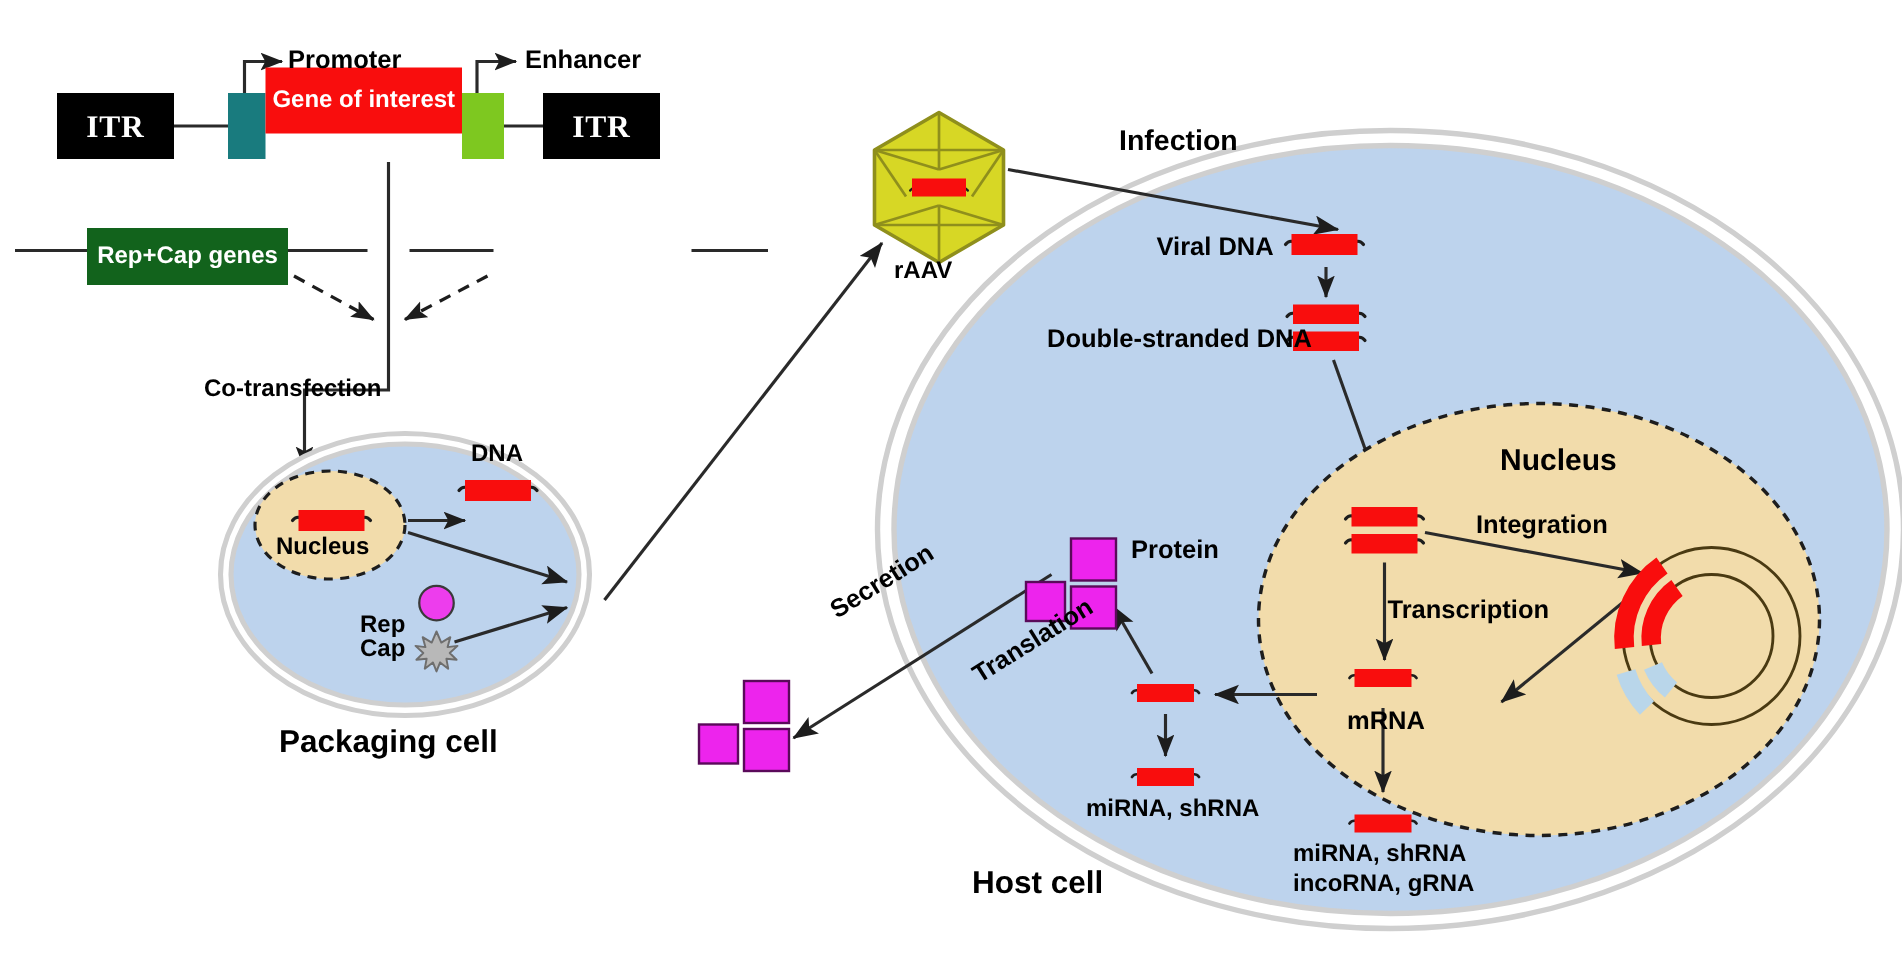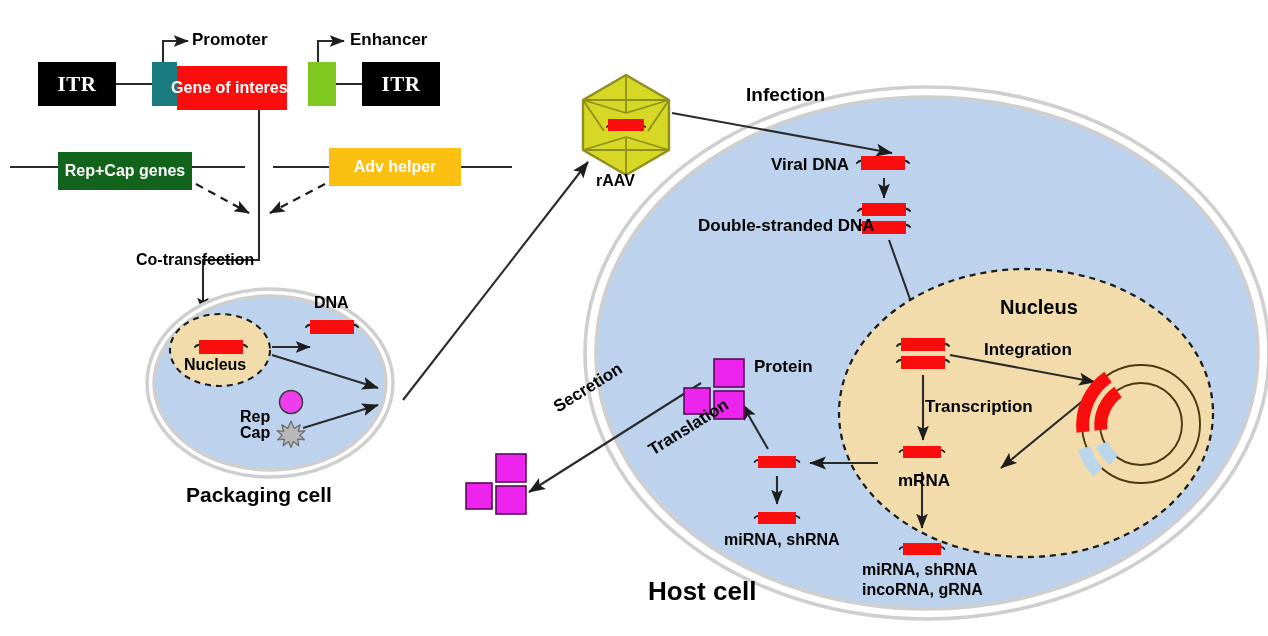--- a/index.html
+++ b/index.html
@@ -259,31 +259,30 @@
       <rect x="466" y="483" width="26" height="26"></rect>
       <rect x="496" y="454" width="30" height="28"></rect>
       <rect x="496" y="486" width="30" height="28"></rect>
     </g>
   </svg>
 
   <div class="boxlabel itrbox itrtext" style="left:38px;top:62px;width:78px;height:44px;font-size:21px;">ITR</div>
 
   <div class="boxlabel" style="left:152px;top:62px;width:25px;height:44px;background:#197b7e;"></div>
 
-  <div class="boxlabel" style="left:177px;top:66px;width:110px;height:44px;background:#f90d0d;font-size:16px;">Gene of interest</div>
+  <div class="boxlabel" style="left:177px;top:45px;width:131px;height:44px;background:#f90d0d;font-size:16px;">Gene of interest</div>
 
   <div class="boxlabel" style="left:308px;top:62px;width:28px;height:44px;background:#7ec820;"></div>
 
   <div class="boxlabel itrbox itrtext" style="left:362px;top:62px;width:78px;height:44px;font-size:21px;">ITR</div>
 
   <div class="lbl" style="left:192px;top:30px;font-size:17px;">Promoter</div>
   <div class="lbl" style="left:350px;top:30px;font-size:17px;">Enhancer</div>
 
   <div class="boxlabel" style="left:58px;top:152px;width:134px;height:38px;background:#12631c;font-size:16px;">Rep+Cap genes</div>
-  <div class="boxlabel" style="left:329px;top:148px;width:132px;height:38px;background:#fcc013;font-size:16px;">Adv helper</div>
 
   <div class="lbl" style="left:136px;top:230px;font-size:16px;margin-top:21px;">Co-transfection</div>
 
   <div class="lbl" style="left:184px;top:356px;font-size:16px;">Nucleus</div>
   <div class="lbl" style="left:314px;top:294px;font-size:16px;">DNA</div>
   <div class="lbl" style="left:240px;top:408px;font-size:16px;">Rep</div>
   <div class="lbl" style="left:240px;top:424px;font-size:16px;">Cap</div>
   <div class="lbl" style="left:186px;top:483px;font-size:21px;">Packaging cell</div>
 
   <div class="lbl" style="left:596px;top:172px;font-size:16px;text-align:right;">rAAV</div>
@@ -299,15 +298,15 @@
   <div class="lbl" style="left:754px;top:357px;font-size:17px;">Protein</div>
 
   <div class="lbl" style="left:550px;top:400px;font-size:17px;transform:rotate(-32deg);transform-origin:left top;">Secretion</div>
   <div class="lbl" style="left:645px;top:443px;font-size:17px;transform:rotate(-32deg);transform-origin:left top;">Translation</div>
 
   <div class="lbl" style="left:724px;top:531px;font-size:16px;">miRNA, shRNA</div>
 
   <div class="lbl" style="left:862px;top:561px;font-size:16px;">miRNA, shRNA</div>
   <div class="lbl" style="left:862px;top:581px;font-size:16px;">incoRNA, gRNA</div>
 
-  <div class="lbl" style="left:648px;top:577px;font-size:26px;">Host cell</div>
+  <div class="lbl" style="left:648px;top:577px;font-size:21px;">Host cell</div>
 
 </div>
 
 </body></html>

